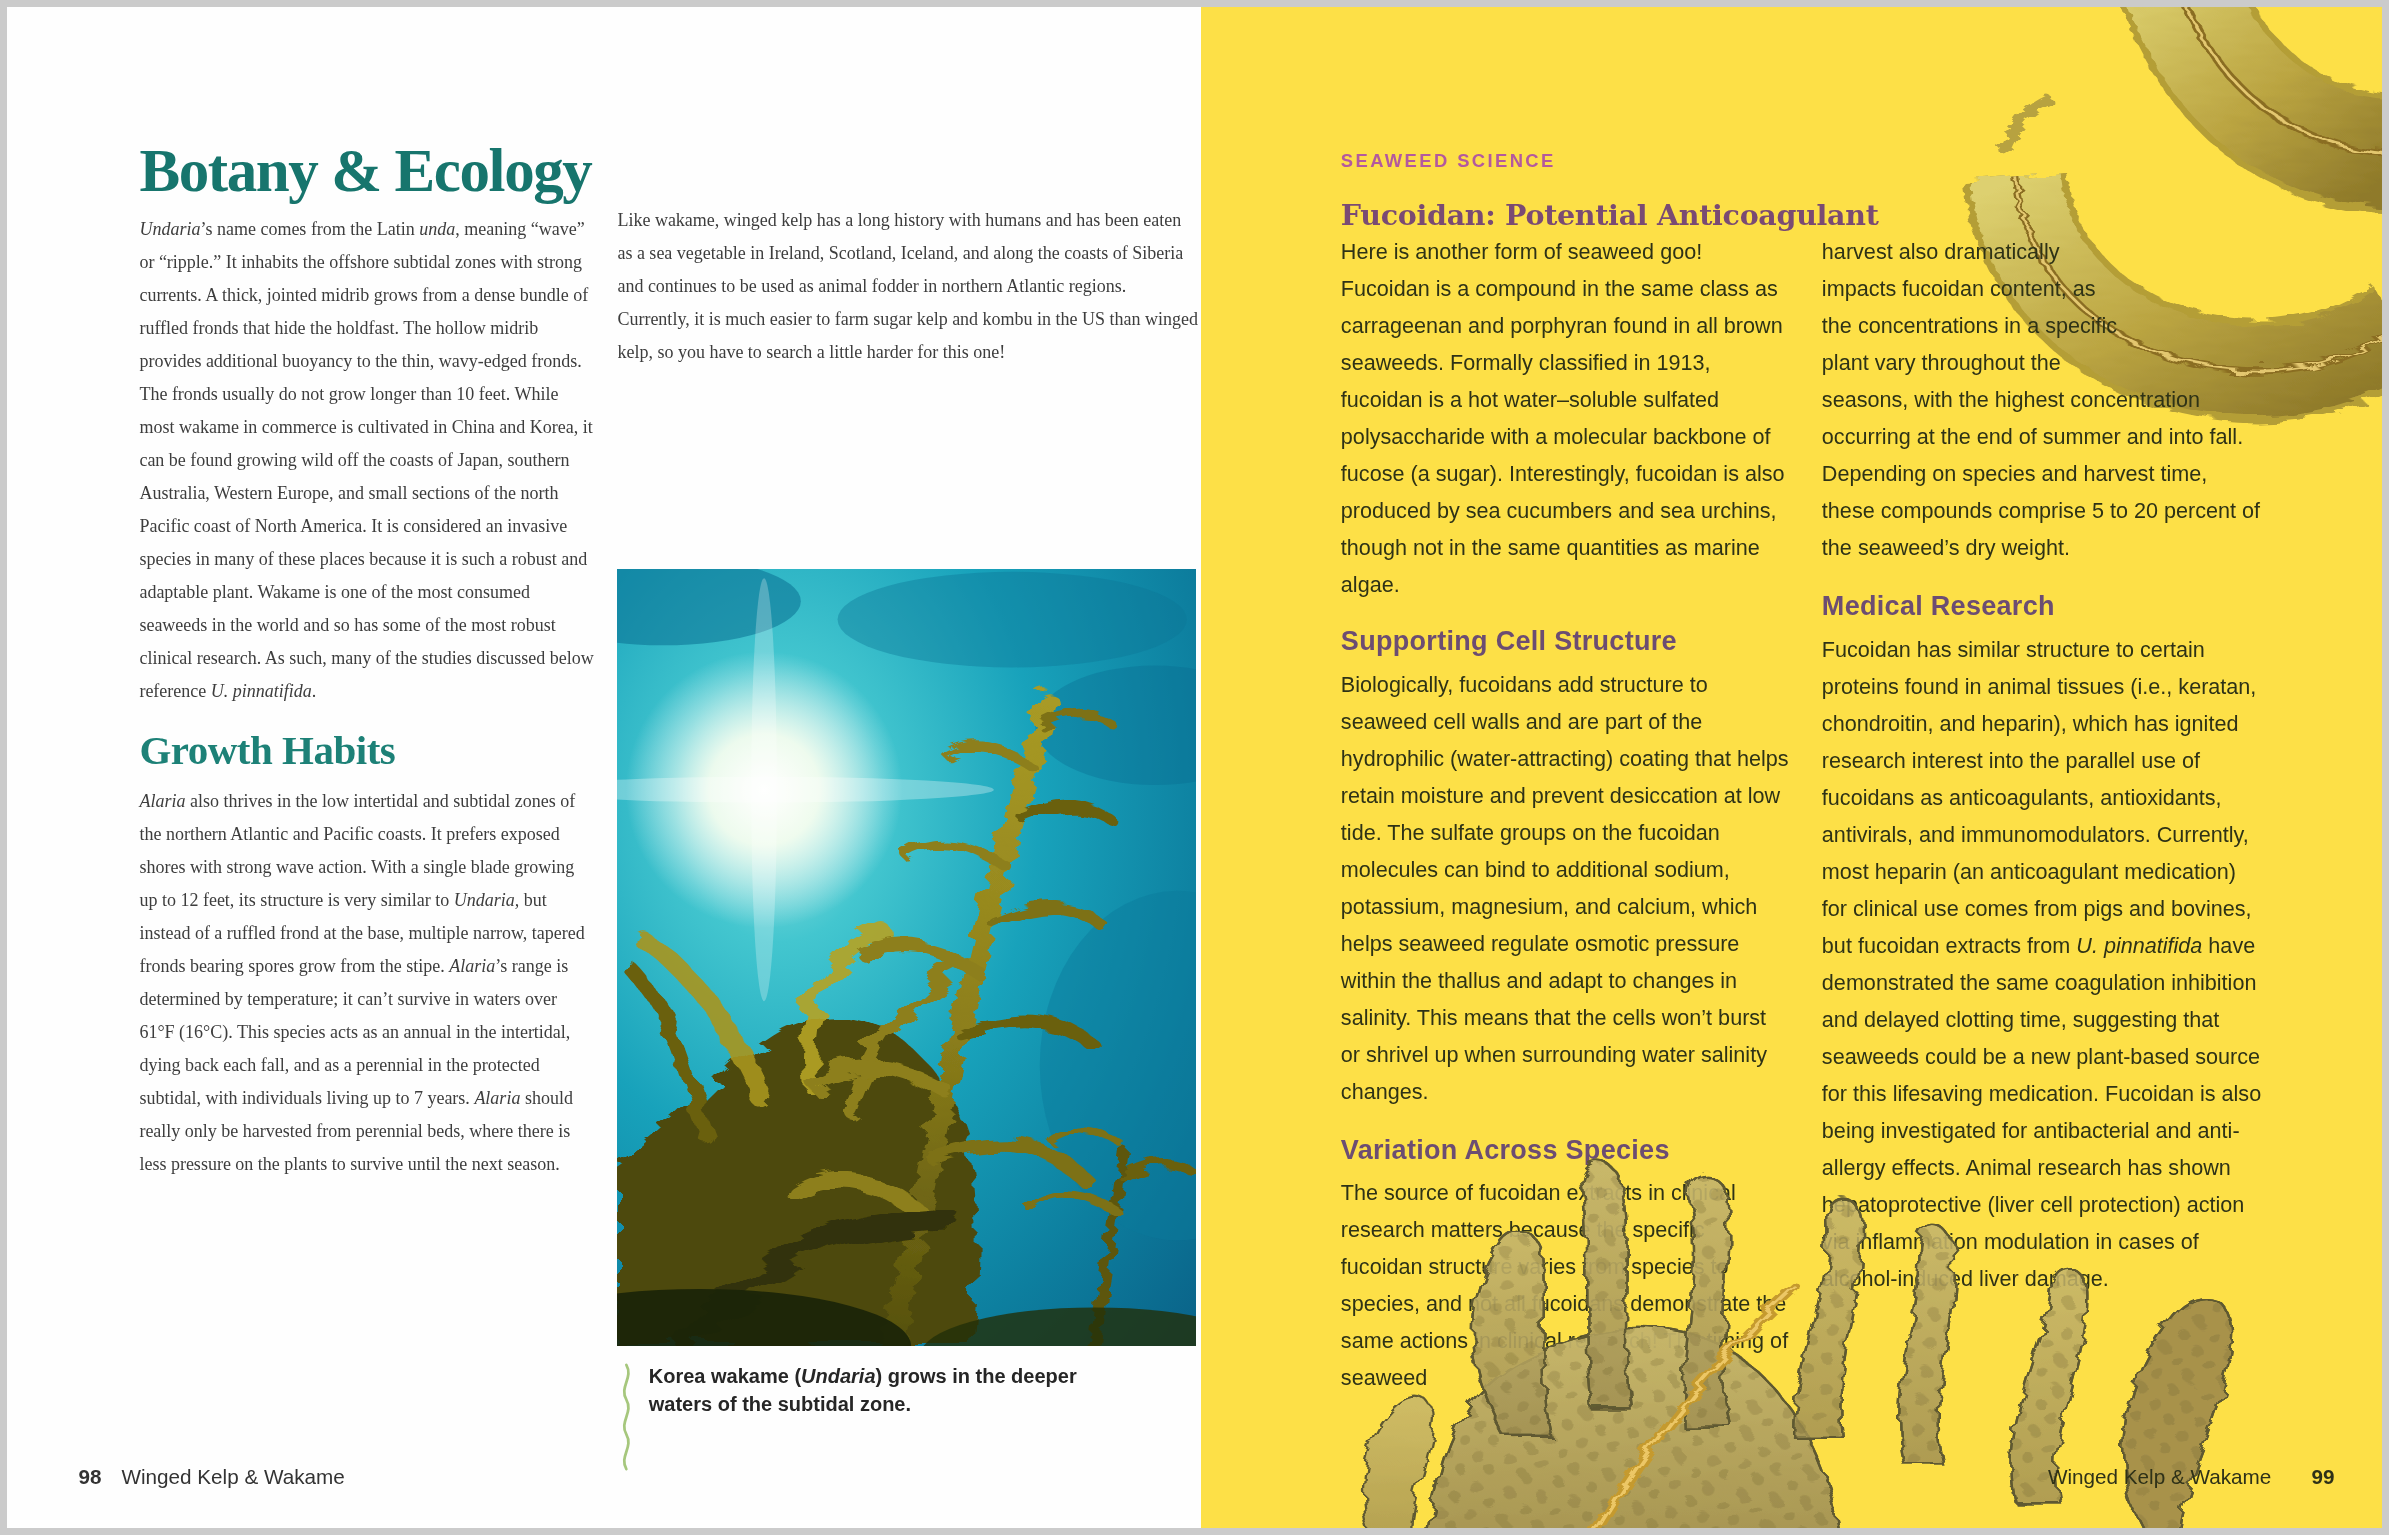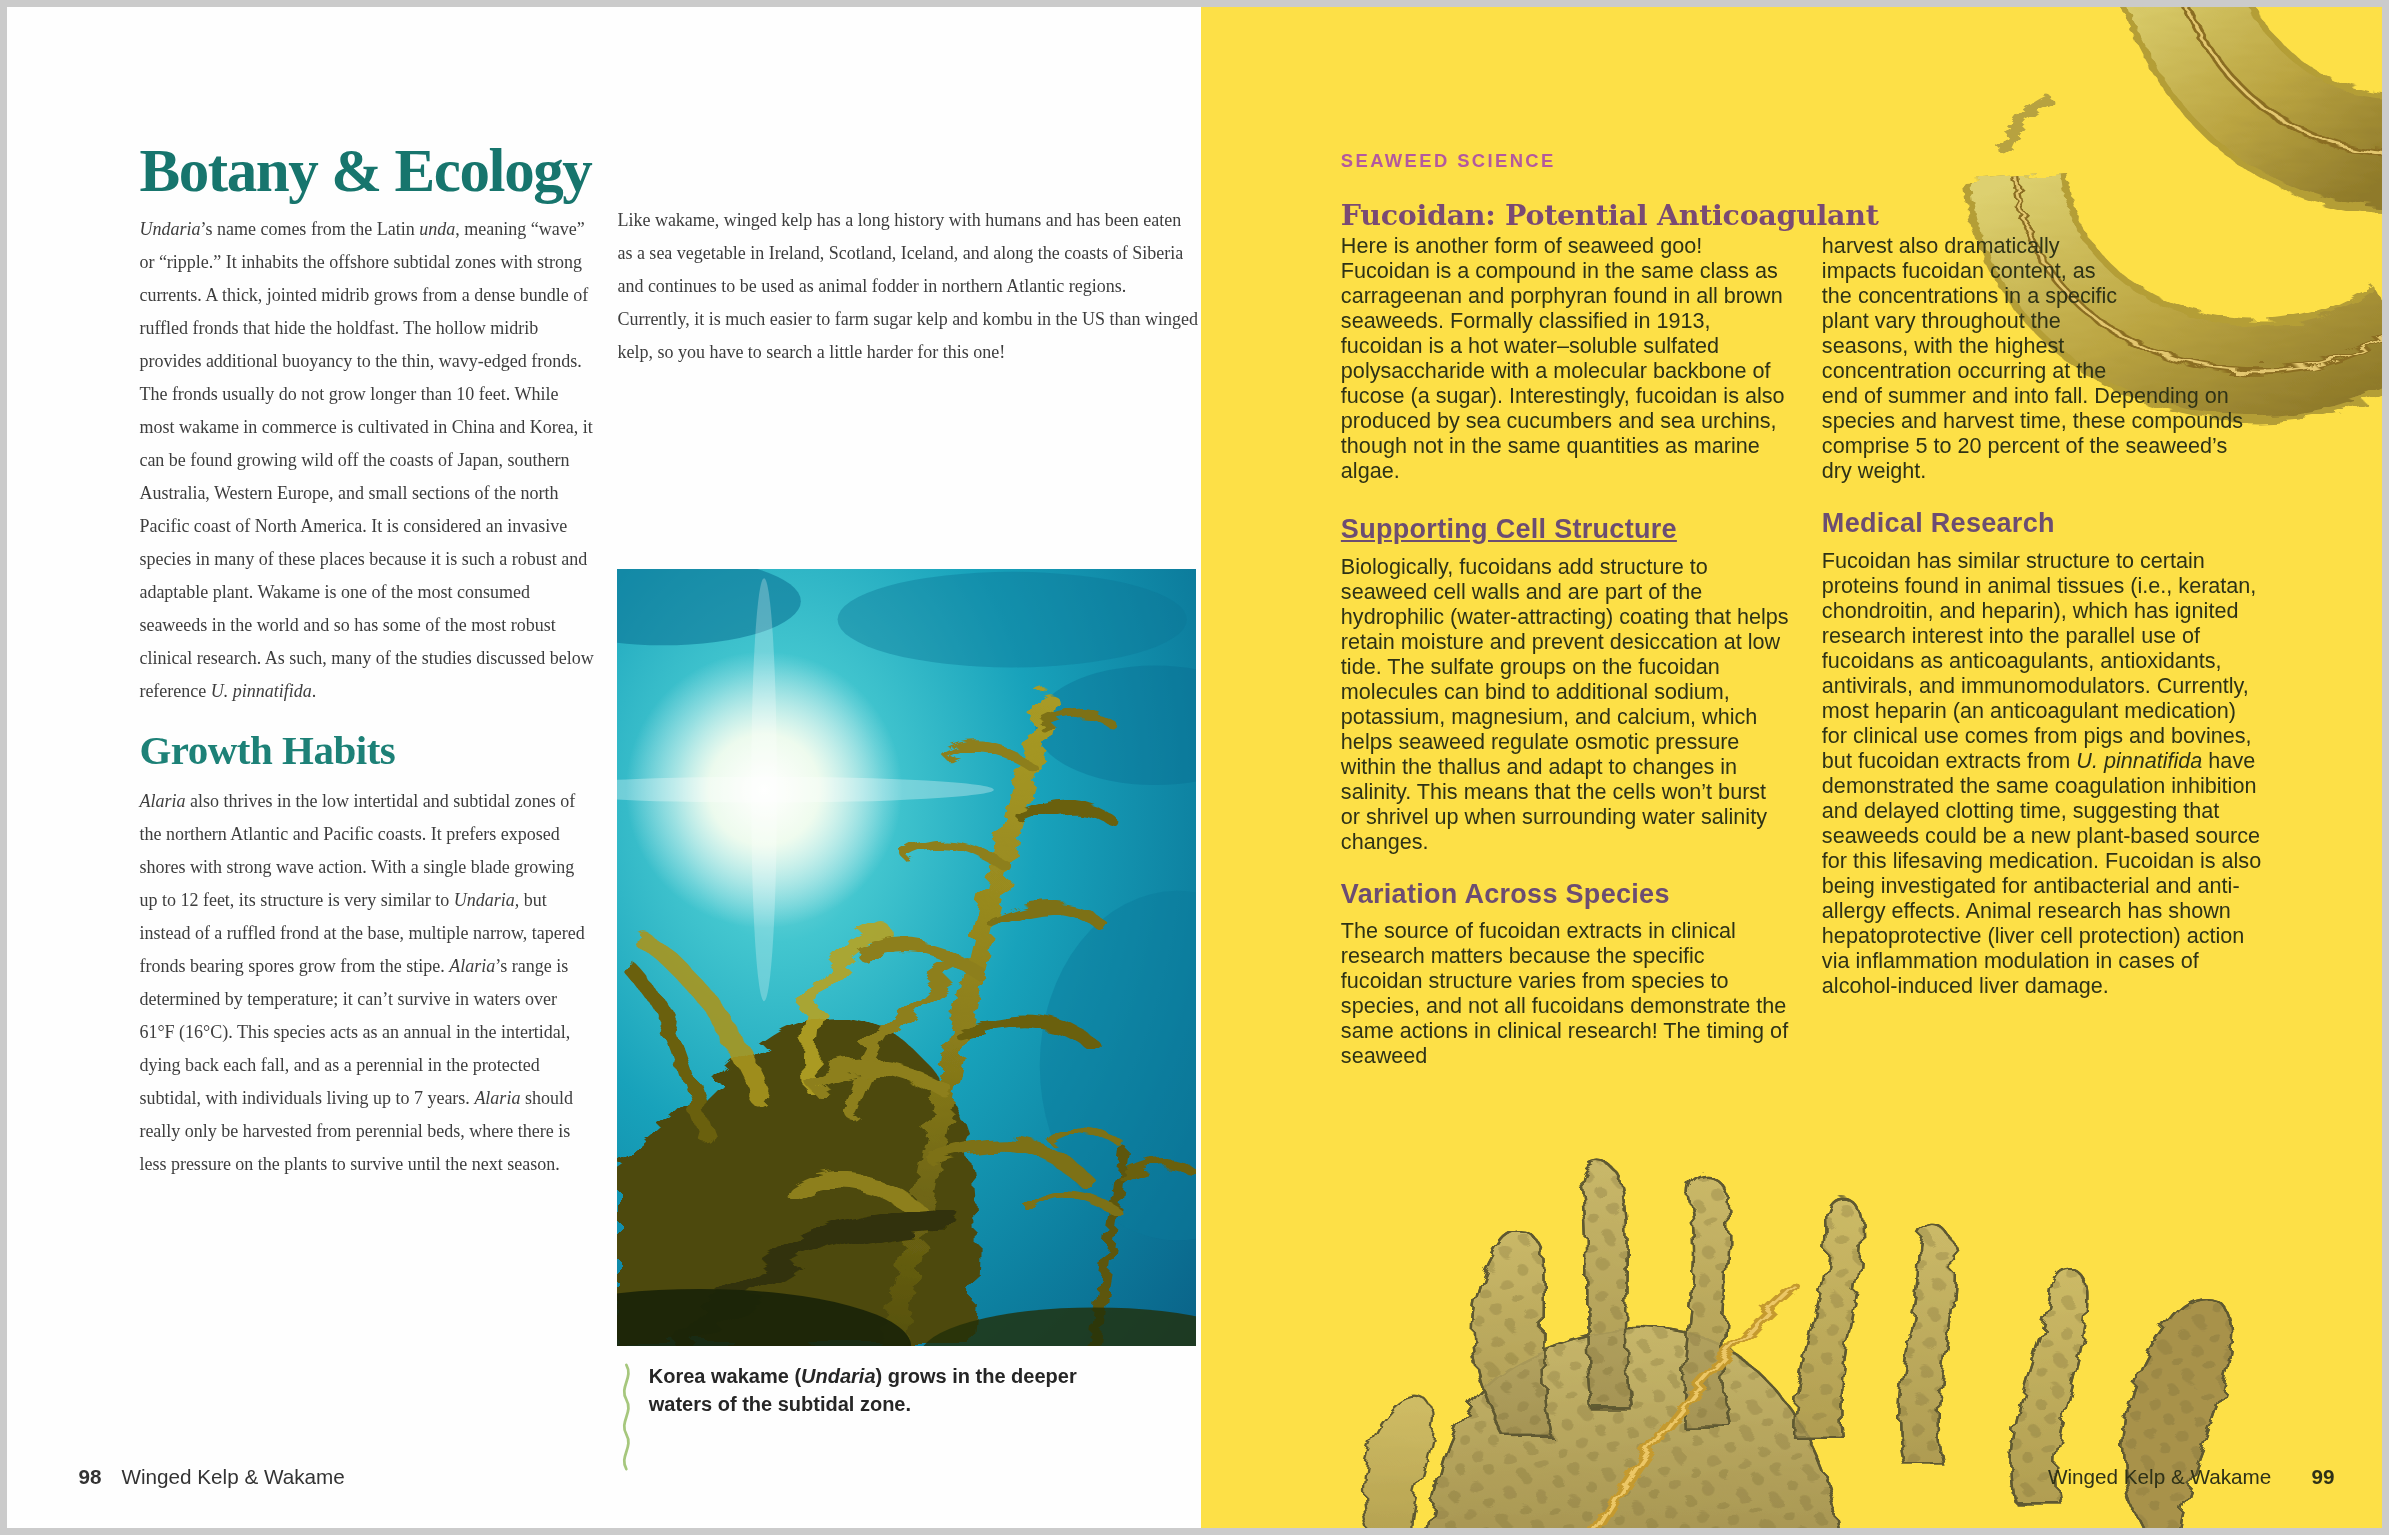--- a/index.html
+++ b/index.html
@@ -29,25 +29,25 @@
   .footer-right{right:48px;display:flex;gap:40px;align-items:baseline;color:#2e3118;}
   .pagenum{font-weight:700;}
 
   
   .eyebrow{position:absolute;left:140px;top:143px;font-family:"Liberation Sans",sans-serif;font-weight:700;
     font-size:18.4px;letter-spacing:2.4px;color:#b3599e;}
   .rp-heading{position:absolute;left:140px;top:167px;font-family:"DejaVu Serif","Liberation Serif",serif;
     font-weight:700;font-size:28.5px;letter-spacing:-0.3px;color:#7a4b73;}
   .rcol1{position:absolute;left:140px;top:226px;width:450px;}
   .rcol2{position:absolute;left:621px;top:226px;width:441px;}
-  .sans-body{font-family:"Liberation Sans",sans-serif;font-size:21.6px;line-height:25px;color:#2e3216;margin:0;}
+  .sans-body{font-family:"Liberation Sans",sans-serif;font-size:21.6px;line-height:37px;color:#2e3216;margin:0;}
   .sans-body i{font-style:italic;}
   .subhead{font-family:"Liberation Sans",sans-serif;font-weight:700;font-size:27px;letter-spacing:0.3px;
     color:#6c4d72;margin:25px 0 8.3px 0;}
-  .subhead.first{margin-top:31px;text-decoration:underline;}
+  .subhead.first{margin-top:23px;}
   .wrap-spacer{float:right;width:138px;height:136px;}
   .illu-top{position:absolute;top:-9.2px;right:-5.5px;width:501px;height:437px;pointer-events:none;}
   .illu-bottom{position:absolute;left:115px;bottom:-9.2px;width:924px;height:409px;pointer-events:none;}
   svg{overflow:visible;}
 </style>
 </head>
 <body>
 
 <div id="frame">
   <div id="spread">

